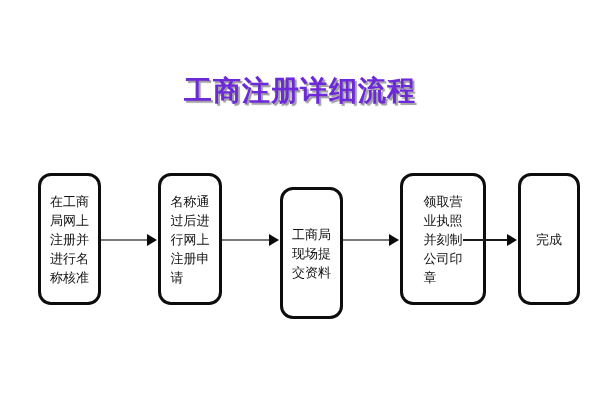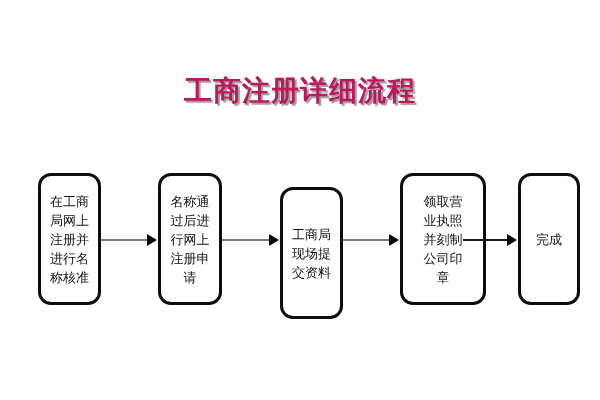--- a/index.html
+++ b/index.html
@@ -25,21 +25,21 @@
   
   #title {
     position: absolute;
     left: 0;
     top: 72px;
     width: 600px;
     text-align: center;
     font-size: 28px;
     font-weight: bold;
     letter-spacing: 1px;
-    color: #be185d;
+    color: #6d28d9;
     text-shadow: 2px 2px 1px rgba(140,140,140,0.85);
     white-space: nowrap;
     font-family: "DejaVu Sans", "Liberation Sans", sans-serif;
   }
 
   
   .node {
     position: absolute;
     top: 173px;
     height: 132px;
@@ -49,21 +49,21 @@
     background: #ffffff;
     display: flex;
     align-items: center;
     justify-content: center;
     overflow: hidden;
   }
   .node-label {
     font-size: 13px;
     line-height: 19px;
     color: #111111;
-    text-align: center;
+    text-align: left;
     white-space: pre-line;
     letter-spacing: 0px;
     font-family: "DejaVu Sans", "Liberation Sans", sans-serif;
   }
   .node-label.centered {
     text-align: center;
   }
 
   #node-0 { left: 38px;  width: 63px; }
   #node-1 { left: 158px; width: 64px; }

